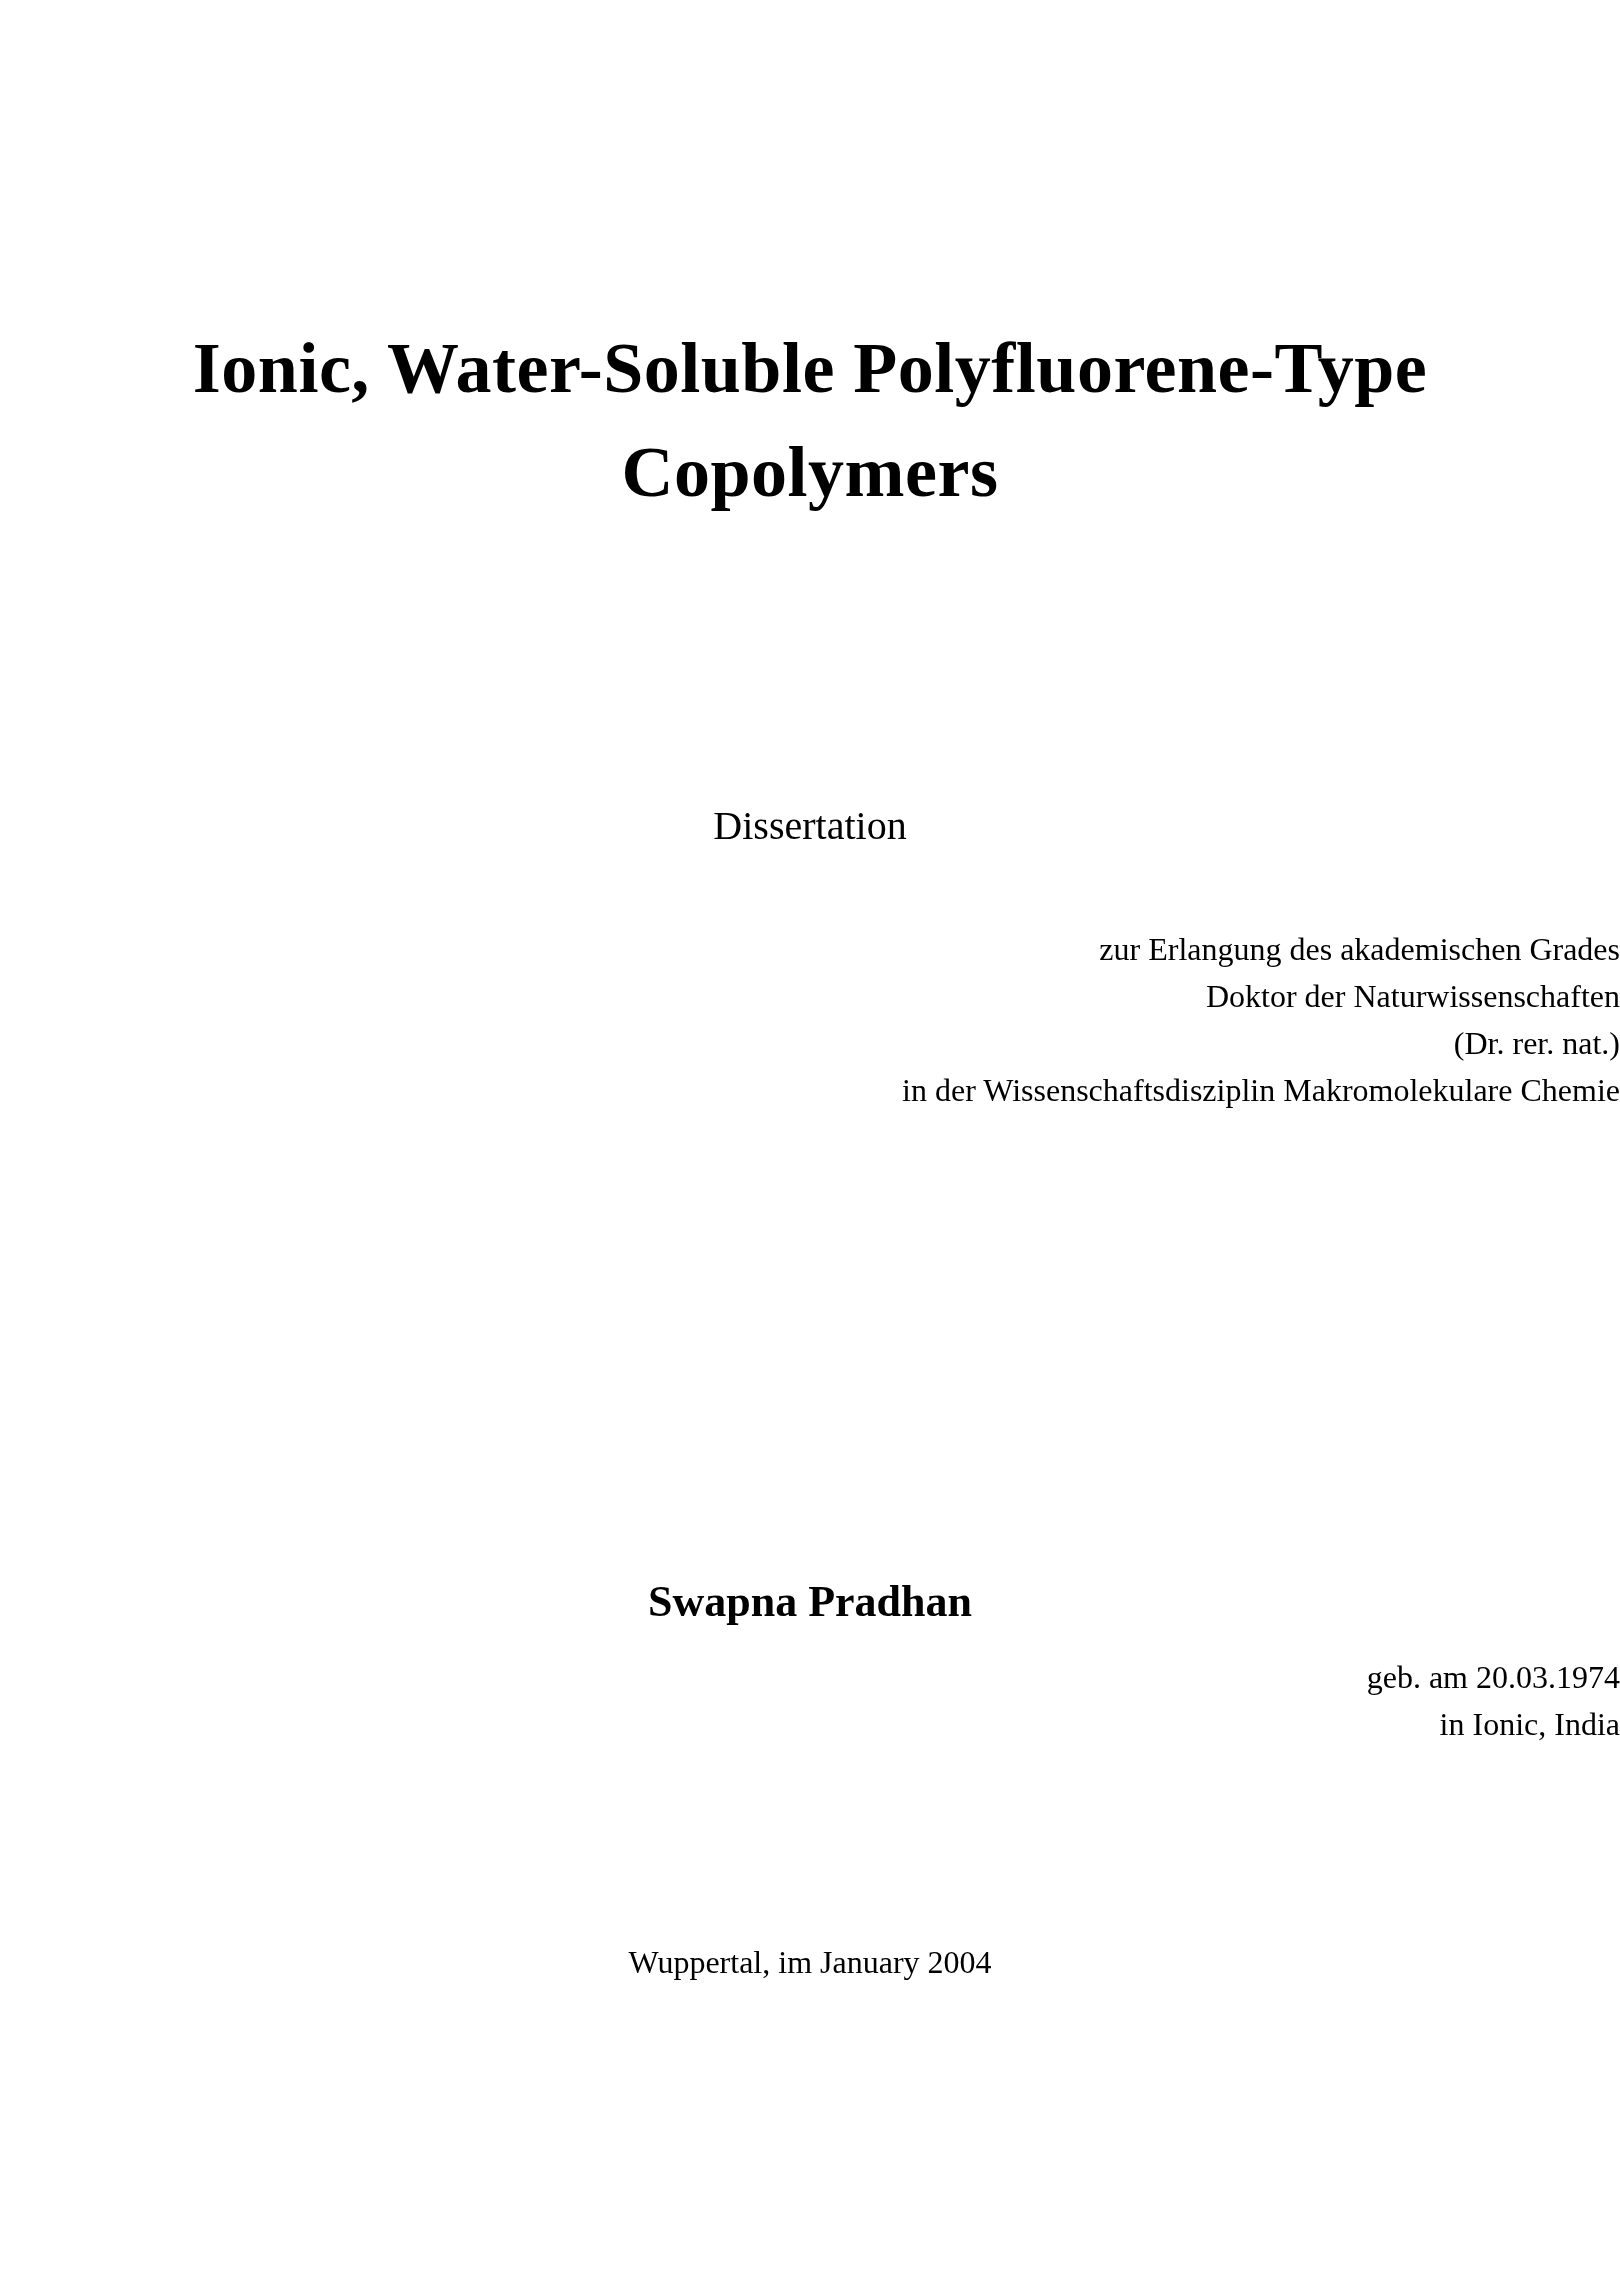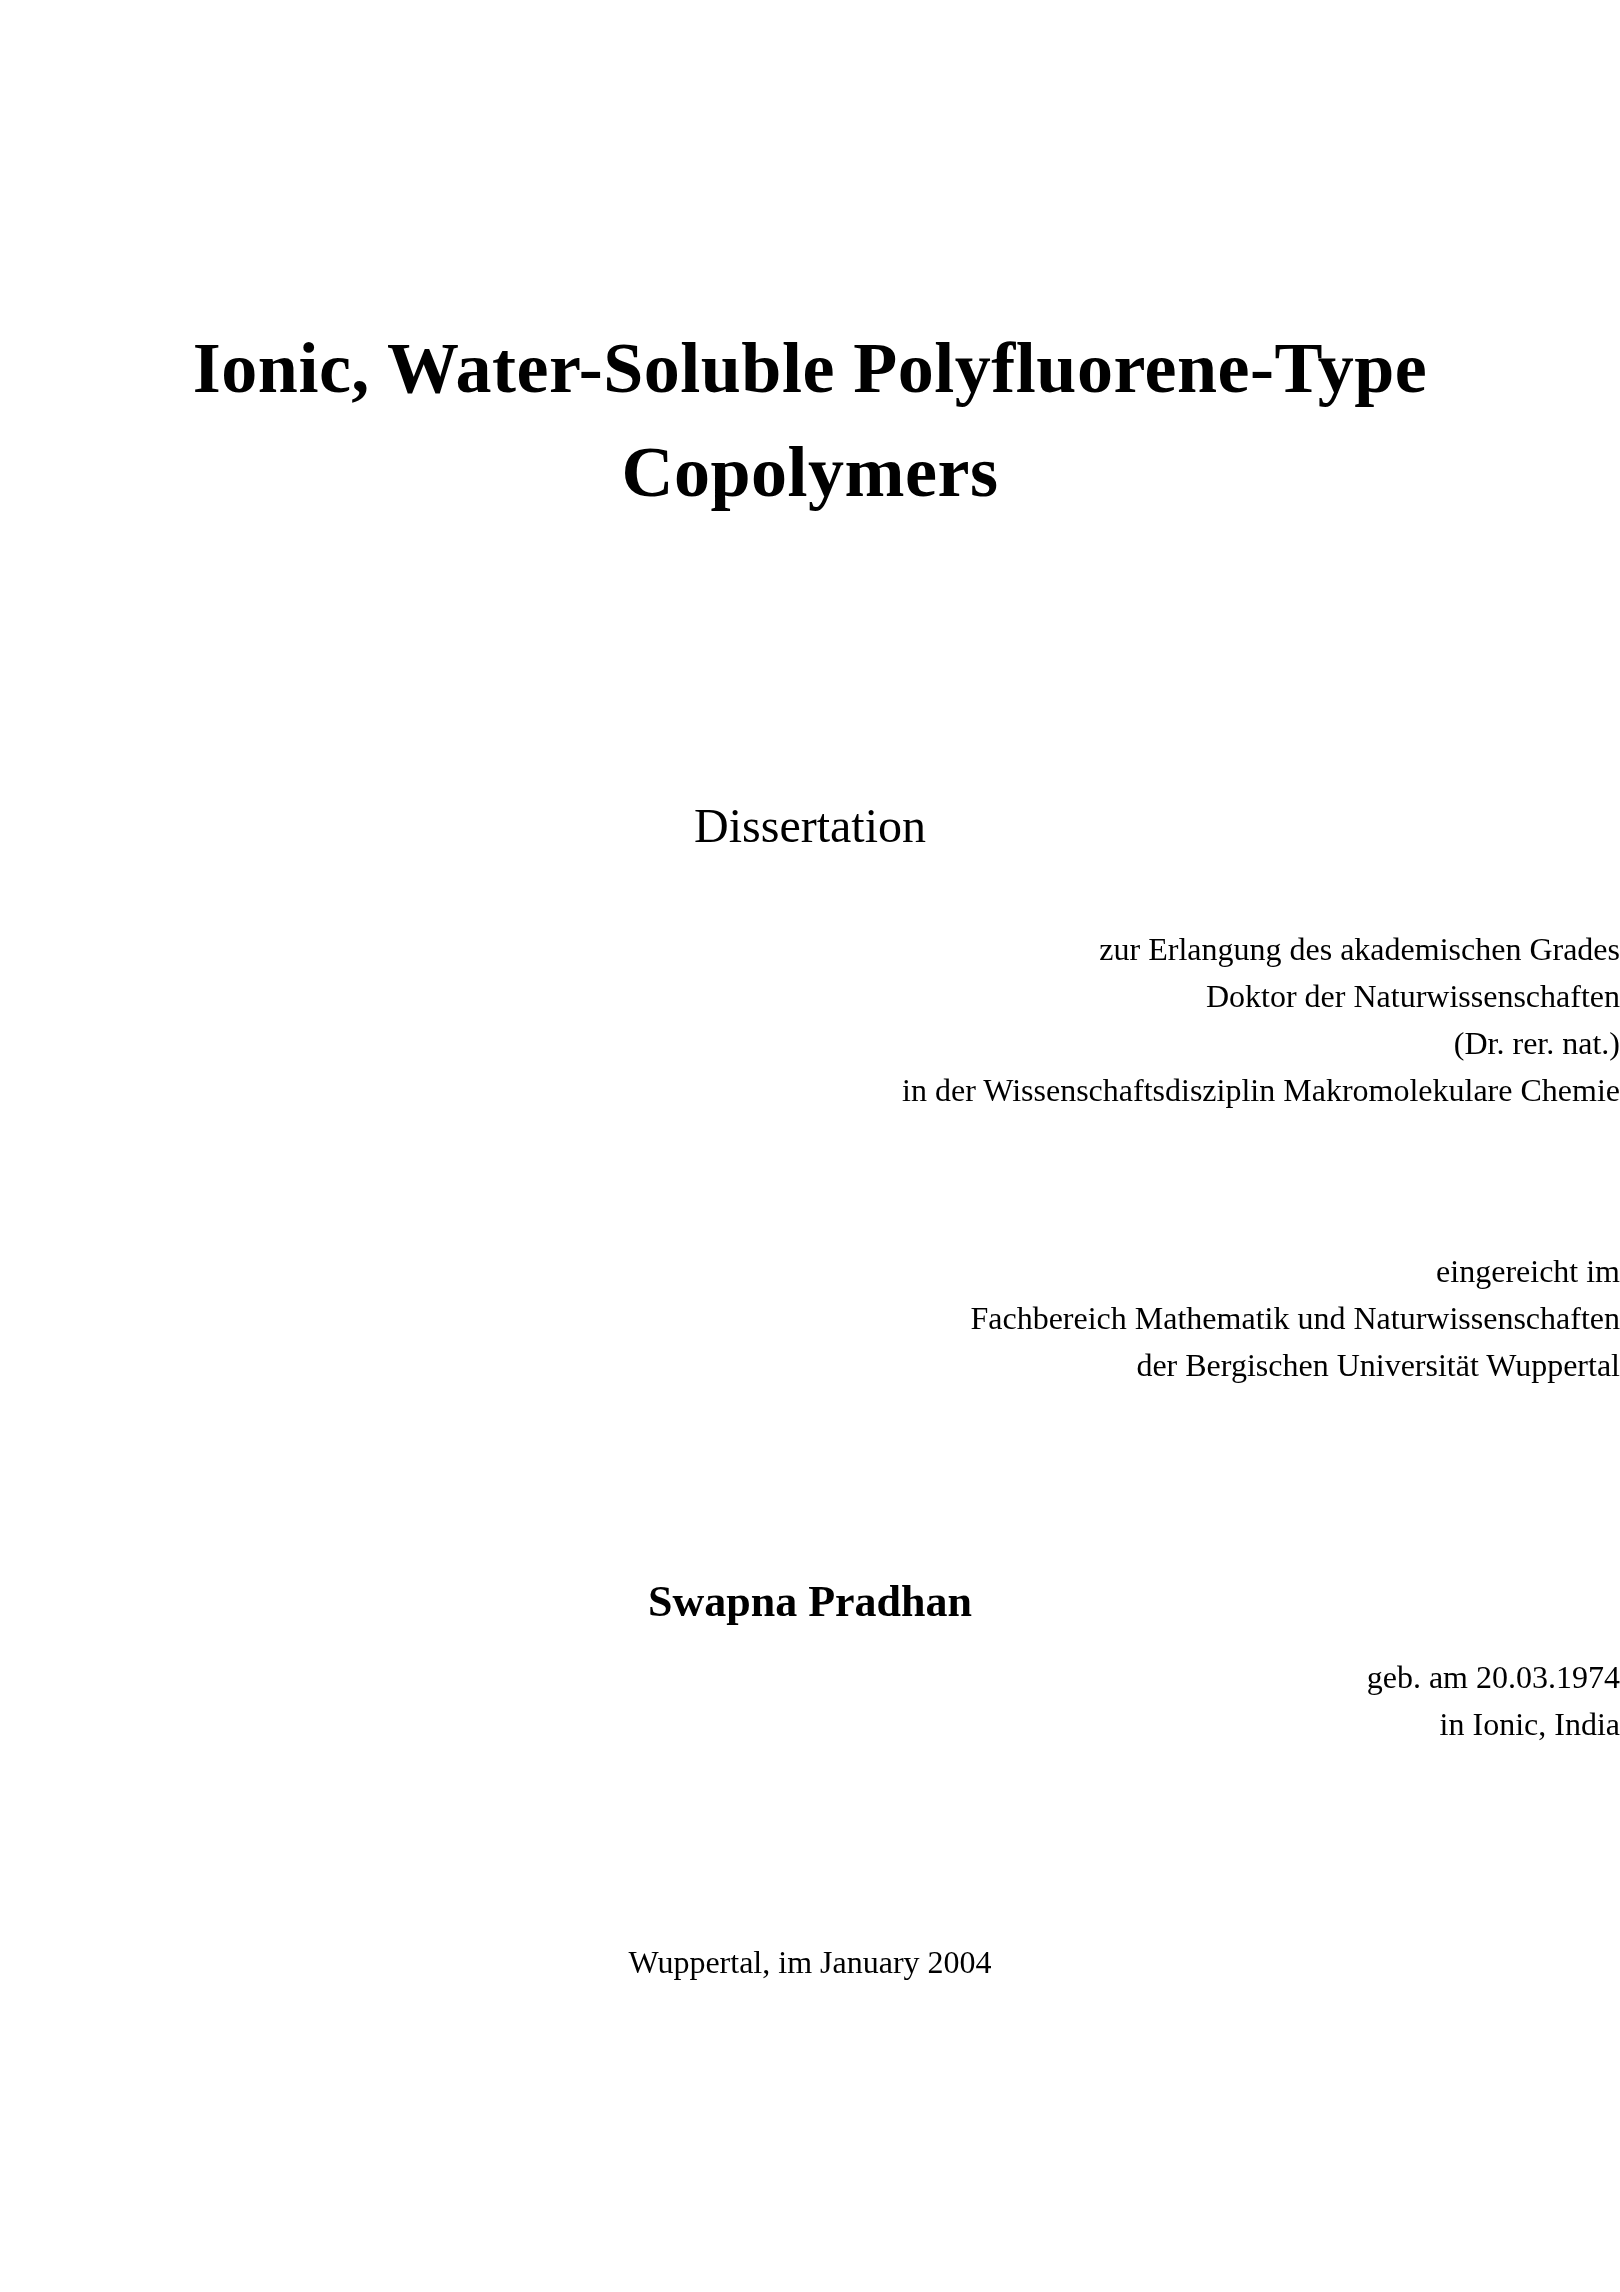--- a/index.html
+++ b/index.html
@@ -32,21 +32,21 @@
   .title-line {
     font-size: 72px;
     font-weight: bold;
     line-height: 69px;
     letter-spacing: 0.5px;
   }
   #title-line-1 { top: 334px; }
   #title-line-2 { top: 438px; }
   #doc-type {
     top: 798px;
-    font-size: 48px;
+    font-size: 40px;
     line-height: 55px;
   }
   .body-text {
     font-size: 32px;
     line-height: 47px;
   }
   #degree-block { top: 926px; }
   #submission-block { top: 1248px; }
   #author-name {
     top: 1574px;
@@ -68,25 +68,20 @@
 
   <div id="doc-type" class="line">Dissertation</div>
 
   <div id="degree-block" class="block body-text">
     <div>zur Erlangung des akademischen Grades</div>
     <div>Doktor der Naturwissenschaften</div>
     <div>(Dr. rer. nat.)</div>
     <div>in der Wissenschaftsdisziplin Makromolekulare Chemie</div>
   </div>
 
-  <div id="submission-block" class="block body-text">
-    <div>eingereicht im</div>
-    <div>Fachbereich Mathematik und Naturwissenschaften</div>
-    <div>der Bergischen Universität Wuppertal</div>
-  </div>
 
   <div id="author-name" class="line">Swapna Pradhan</div>
 
   <div id="birth-block" class="block body-text">
     <div>geb. am 20.03.1974</div>
     <div>in Ionic, India</div>
   </div>
 
   <div id="place-date" class="line body-text">Wuppertal, im January 2004</div>
 

